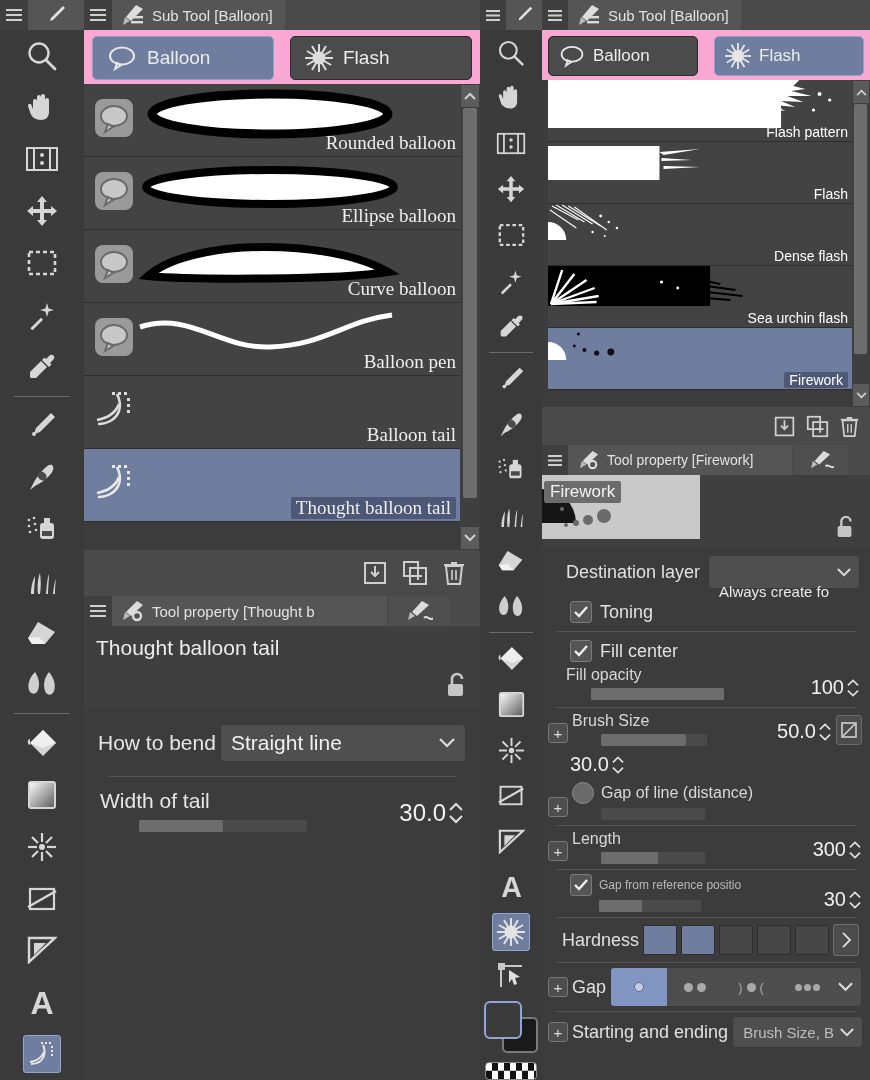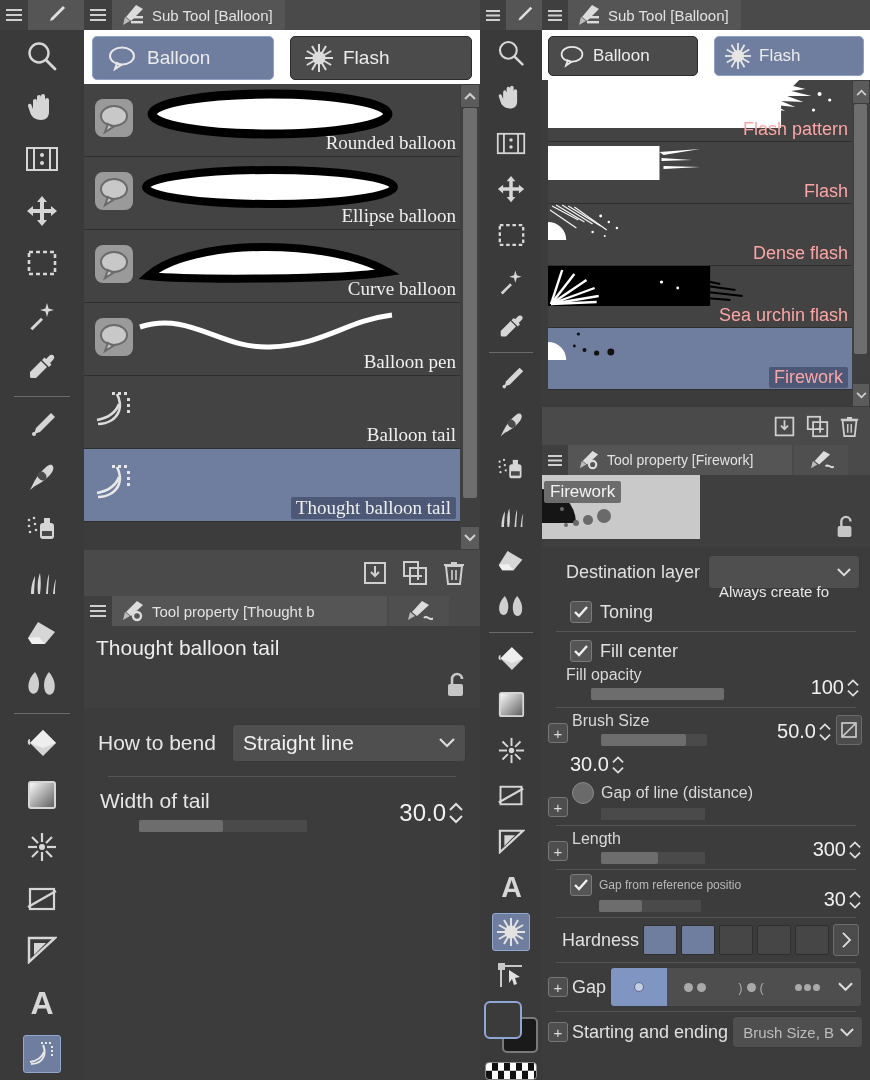--- a/index.html
+++ b/index.html
@@ -95,21 +95,21 @@
     font-size:15px; color:#e2e2e2; white-space:nowrap; overflow:hidden;
     text-overflow:clip;
   }
   .ptitle .tab.faded span{ color:#e2e2e2; }
   .ptitle .tab2{
     height:30px;width:60px;background:#4f4f4f;
     display:flex;align-items:center;justify-content:center;margin-left:2px;
   }
 
   
-  .grouptabs{ display:flex; gap:16px; padding:6px 8px 4px 8px; background:#ffffff;align-items:flex-end;}
+  .grouptabs{ display:flex; gap:16px; padding:6px 8px 4px 8px; background:#f9a8d4;align-items:flex-end;}
   .gtab{
     flex:1; height:44px; border-radius:5px; border:1px solid #2c2c2c;
     background:#4b4b4b; display:flex; align-items:center; gap:10px;
     padding-left:14px;
   }
   .gtab.active{ background:#6f7d9e; border:1px solid #8ea0c6; }
   .gtab span{ font-size:19px; color:#ececec; }
 
   
   .listwrap{ background:#3c3c3c; display:flex; flex:0 0 auto; }
@@ -127,21 +127,21 @@
   .li.sel .label{ background:#4c5875; padding:0 5px; border-radius:2px; }
   .li .prev{ position:absolute; left:46px; right:0; top:2px; bottom:10px; }
 
   
   .li2{
     position:relative; height:62px; border-bottom:1px solid #2e2e2e;
     background:#434343; overflow:hidden;
   }
   .li2.sel{ background:#6f7d9e; }
   .li2 .label{
-    position:absolute; right:4px; bottom:1px; font-size:18px; color:#fca5a5;
+    position:absolute; right:4px; bottom:1px; font-size:14px; color:#ffffff;
   }
   .li2.sel .label{ background:#4c5875; padding:0 5px; border-radius:2px; }
 
   
   .sbar{
     width:20px; background:#4a4a4a; display:flex; flex-direction:column;
     align-items:center; flex:0 0 20px;
   }
   .sb-btn{
     width:20px;height:24px;background:#5b5b5b;border:1px solid #3d3d3d;
@@ -204,21 +204,21 @@
     width:20px;height:20px;background:#4e4e4e;border:1px solid #777;border-radius:3px;
     display:flex;align-items:center;justify-content:center;flex:0 0 auto;
     font-size:15px; line-height:1; color:#ddd;
   }
   .sqbtn{
     width:26px;height:30px;background:#4c4c4c;border:1px solid #6a6a6a;border-radius:3px;
     display:flex;align-items:center;justify-content:center;
   }
 
   
-  .lp-row{ display:flex; align-items:center; padding:10px 14px; gap:16px; }
+  .lp-row{ display:flex; align-items:center; padding:10px 14px; gap:4px; }
   .lp-lbl{ font-size:21px; color:#e6e6e6; }
   .lp-dd{
     flex:1; height:38px; background:#4f4f4f; border:1px solid #3a3a3a; border-radius:4px;
     display:flex; align-items:center; justify-content:space-between; padding:0 10px;
   }
   .lp-dd span{ font-size:21px; color:#f0f0f0; }
 
   
   .hard-sw{
     width:34px;height:30px;background:#464646;border:1px solid #2e2e2e;border-radius:2px;

